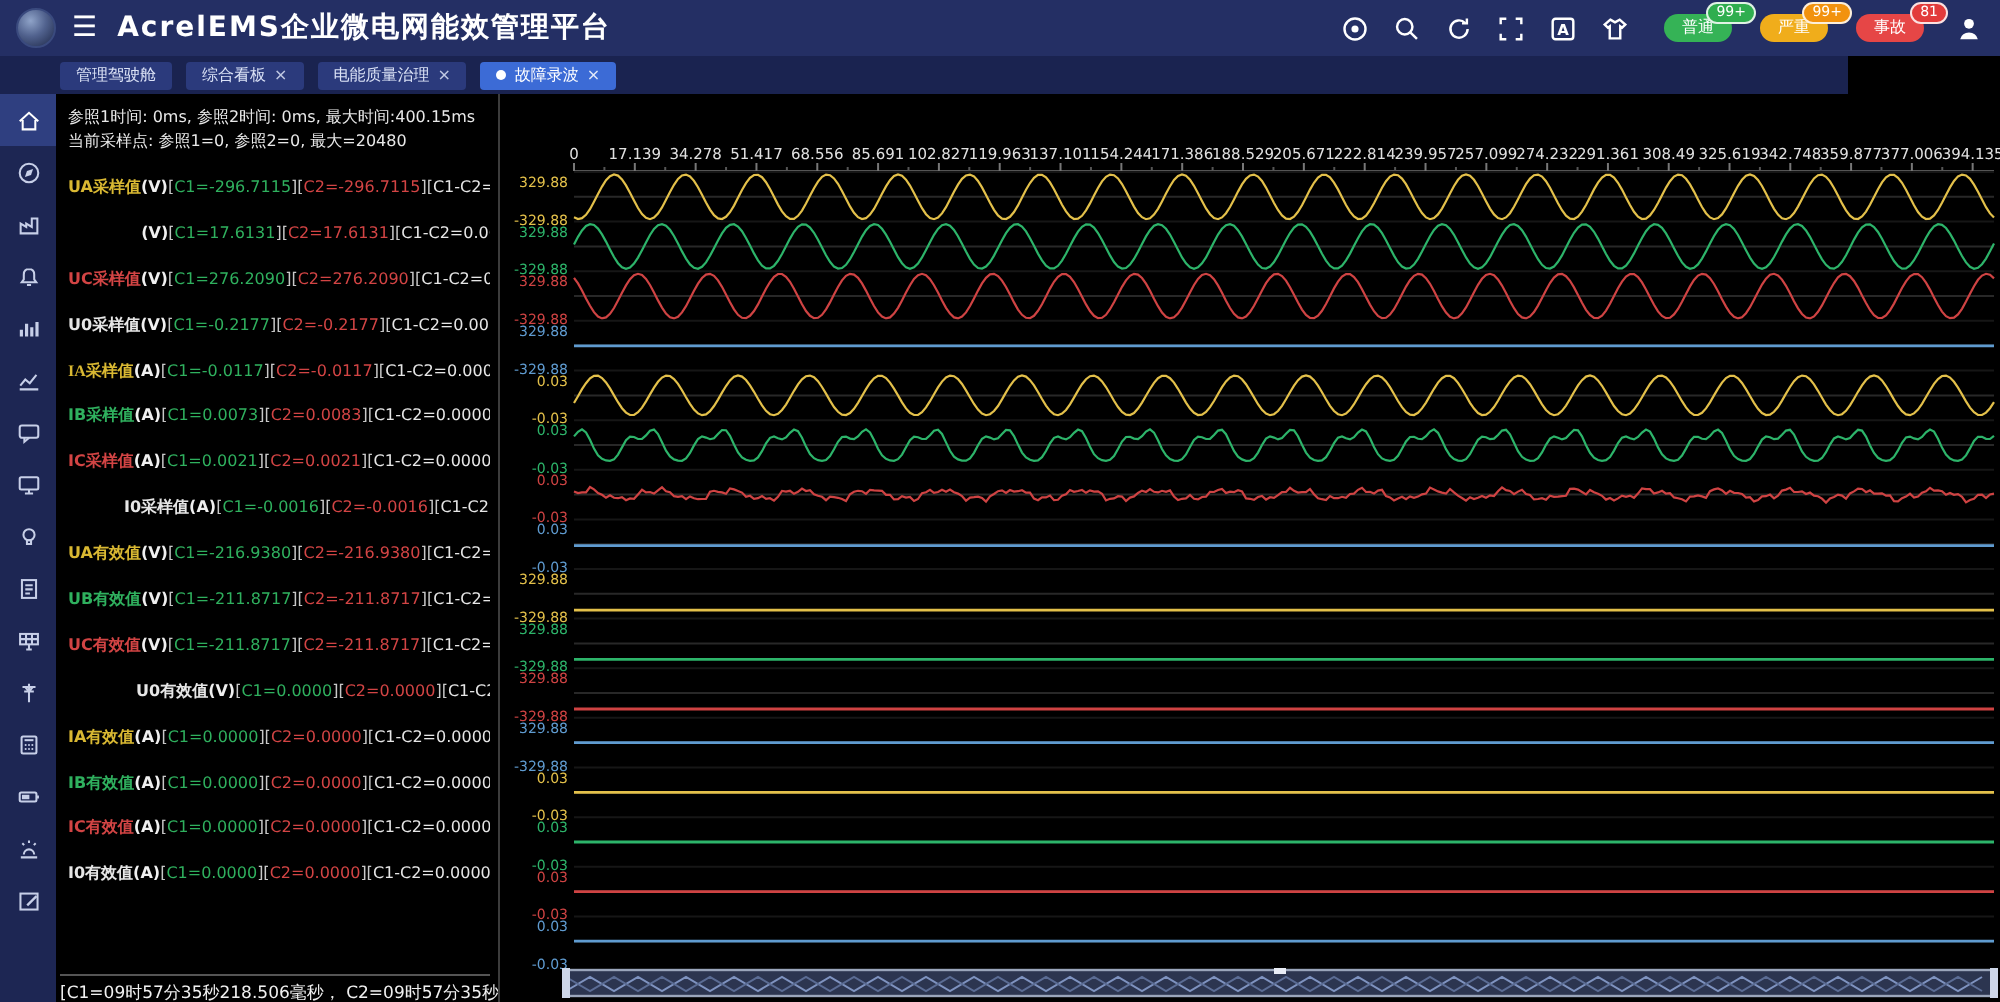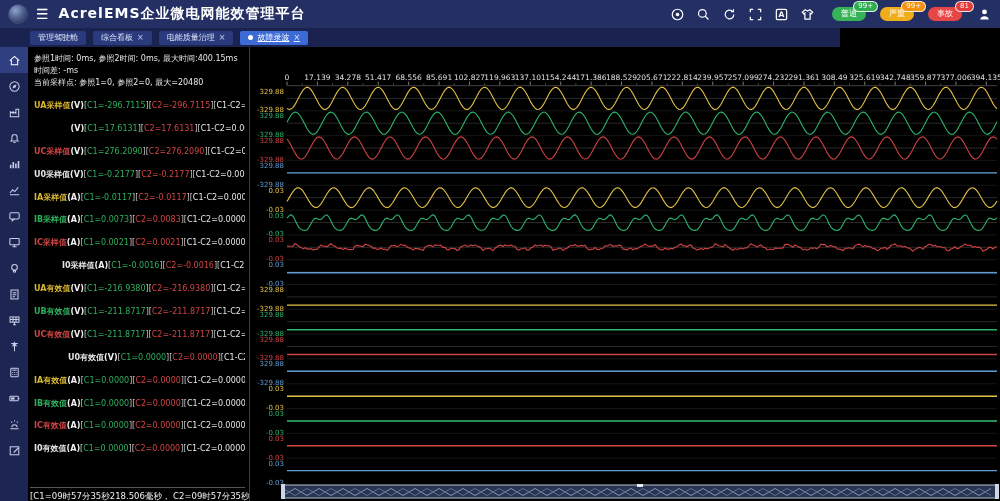--- a/index.html
+++ b/index.html
@@ -18,26 +18,26 @@
   .header-right { margin-left:auto; display:flex; align-items:center; gap:11px; }
   .hicon { width:15px; height:15px; color:#fff; display:inline-flex; cursor:pointer; }
   .hicon svg { width:100%; height:100%; stroke:currentColor; fill:none; stroke-width:1.3; }
   .badges { display:flex; align-items:center; gap:14px; margin:0 4px 0 6px; }
   .badge { position:relative; height:14px; line-height:14px; border-radius:7px;
            font-size:8px; color:#fff; padding:0 9px; cursor:pointer; white-space:nowrap; }
   .badge .cnt { position:absolute; top:-6px; right:-12px; font-size:7px; line-height:9px;
                 padding:0 4px; border-radius:6px; color:#fff; border:1px solid rgba(255,255,255,.85); }
 
   
-  .tabbar { position:absolute; left:0; top:28px; width:840px; height:19px;
+  .tabbar { position:absolute; left:0; top:28px; width:924px; height:19px;
             background:#1a2350; display:flex; align-items:center; padding-left:30px; gap:7px; z-index:5; }
   .tab { height:14px; line-height:14px; font-size:8px; color:#dbe2f6; background:#2b3a7c;
          border-radius:2px; padding:0 8px; display:inline-flex; align-items:center; gap:4px;
          cursor:pointer; white-space:nowrap; }
-  .tab.active { background:#3c6bd6; color:#fff;text-decoration:underline; }
+  .tab.active { background:#3c6bd6; color:#fff; }
   .tab .dot { width:5px; height:5px; border-radius:50%; background:#fff; display:inline-block; }
   .tab .x { font-size:8px; opacity:.85; }
 
   
   .sidebar { position:absolute; left:0; top:47px; width:28px; height:454px;
              background:#1d2653; display:flex; flex-direction:column; align-items:stretch; z-index:4; }
   .side-item { height:26px; display:flex; align-items:center; justify-content:center;
                color:#c7cfe8; cursor:pointer; }
   .side-item.active { background:#2f3f80; color:#fff; }
   .side-item svg { width:13px; height:13px; stroke:currentColor; fill:none; stroke-width:1.1; }
@@ -241,21 +241,20 @@
       <div class="side-item">
         <svg viewBox="0 0 14 14">
           <rect x="2.4" y="3" width="9.2" height="8.6"></rect>
           <path d="M5.6 8.9 10.6 3.9l.9.9-5 5z" fill="currentColor" stroke="none"></path>
         </svg>
       </div>
     </div>
 
   <div class="left-panel">
     <div class="info">参照1时间: 0ms, 参照2时间: 0ms, 最大时间:400.15ms</div>
-    <div class="info">时间差: -ms</div>
     <div class="info">当前采样点: 参照1=0, 参照2=0, 最大=20480</div>
     <div class="channel-list">
         <div class="ch-row">
           <span class="ch-name" style="color: rgb(217, 184, 50);">UA采样值 </span>
           <span class="ch-unit">(V)</span>
           <span class="br"> [ </span>
           <span class="c1">C1=-296.7115</span>
           <span class="br"> ][ </span>
           <span class="c2">C2=-296.7115</span>
           <span class="br"> ][ </span>
@@ -285,21 +284,21 @@
           <span class="ch-name" style="color: rgb(230, 230, 230);">U0采样值 </span>
           <span class="ch-unit">(V)</span>
           <span class="br"> [ </span>
           <span class="c1">C1=-0.2177</span>
           <span class="br"> ][ </span>
           <span class="c2">C2=-0.2177</span>
           <span class="br"> ][ </span>
           <span class="cdiff">C1-C2=0.0000</span>
         </div>
         <div class="ch-row">
-          <span class="ch-name" style="color: rgb(217, 184, 50);">IA采样值 </span>
+          <span class="ch-name" style="color: rgb(217, 184, 50); font-family: Liberation Serif, serif;">IA采样值 </span>
           <span class="ch-unit">(A)</span>
           <span class="br"> [ </span>
           <span class="c1">C1=-0.0117</span>
           <span class="br"> ][ </span>
           <span class="c2">C2=-0.0117</span>
           <span class="br"> ][ </span>
           <span class="cdiff">C1-C2=0.0000</span>
         </div>
         <div class="ch-row">
           <span class="ch-name" style="color: rgb(47, 176, 94);">IB采样值 </span>

